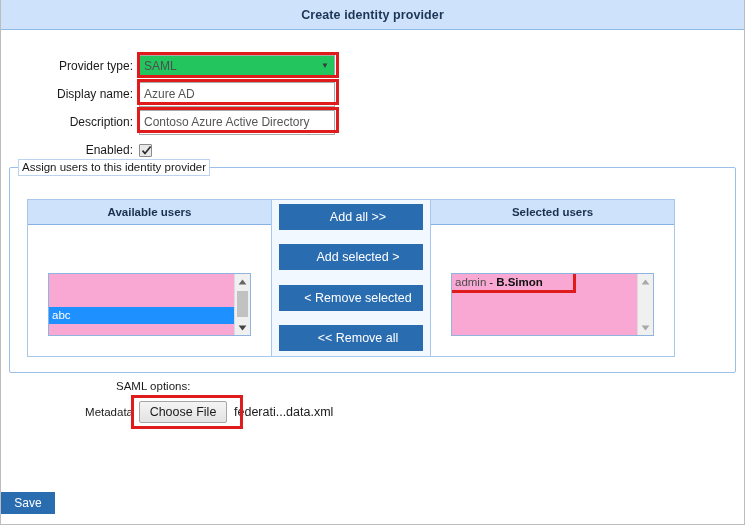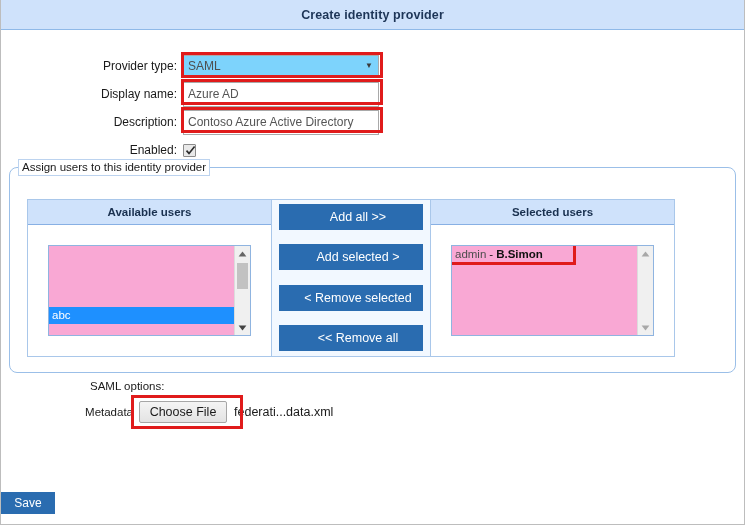--- a/index.html
+++ b/index.html
@@ -49,21 +49,20 @@
     position: absolute;
     left: 0;
     top: 29px;
     width: 743px;
   }
   .frow {
     display: flex;
     align-items: center;
     height: 26px;
     margin-bottom: 2px;
-    margin-left: 44px;
   }
   .frow .lbl {
     width: 138px;
     text-align: right;
     padding-right: 6px;
     box-sizing: border-box;
     font-size: 12px;
     color: #1a1a1a;
   }
   .ctl-wrap {
@@ -76,21 +75,21 @@
     box-sizing: border-box;
     pointer-events: none;
     z-index: 6;
   }
 
   .sel-box {
     width: 196px;
     height: 22px;
     box-sizing: border-box;
     border: 1px solid #a9a9a9;
-    background: #7dd3fc;
+    background: #22c55e;
     font-size: 12px;
     color: #4f4f4f;
     display: flex;
     align-items: center;
     padding: 0 4px;
     position: relative;
   }
   .sel-arrow {
     position: absolute;
     right: 5px;
@@ -125,21 +124,21 @@
 
   
   .fs {
     position: absolute;
     left: 8px;
     top: 167px;
     width: 727px;
     height: 206px;
     box-sizing: border-box;
     border: 1px solid #9bbfe8;
-    border-radius: 8px;
+    border-radius: 2px;
     background: #ffffff;
   }
   .fs-legend {
     position: absolute;
     left: 8px;
     top: -9px;
     background: #ffffff;
     border: 1px solid #bcd3ef;
     padding: 0px 3px 1px 3px;
     font-size: 11.5px;
@@ -158,20 +157,21 @@
     height: 158px;
     display: flex;
   }
   .col-left, .col-right {
     width: 245px;
     background: #ffffff;
     border: 1px solid #a9c7ea;
     box-sizing: border-box;
     display: flex;
     flex-direction: column;
+    gap: 28px;
   }
   .col-mid {
     width: 158px;
     background: #f2f8ff;
     border-top: 1px solid #a9c7ea;
     border-bottom: 1px solid #a9c7ea;
     box-sizing: border-box;
     display: flex;
     flex-direction: column;
     justify-content: space-between;
@@ -264,21 +264,21 @@
   
   .saml-opts {
     position: absolute;
     left: 0;
     top: 380px;
     width: 743px;
   }
   .saml-label {
     font-size: 11.5px;
     color: #1a1a1a;
-    margin-left: 89px;
+    margin-left: 115px;
   }
   .meta-row {
     display: flex;
     align-items: center;
     margin-top: 9px;
     position: relative;
   }
   .meta-lbl {
     width: 138px;
     text-align: right;

